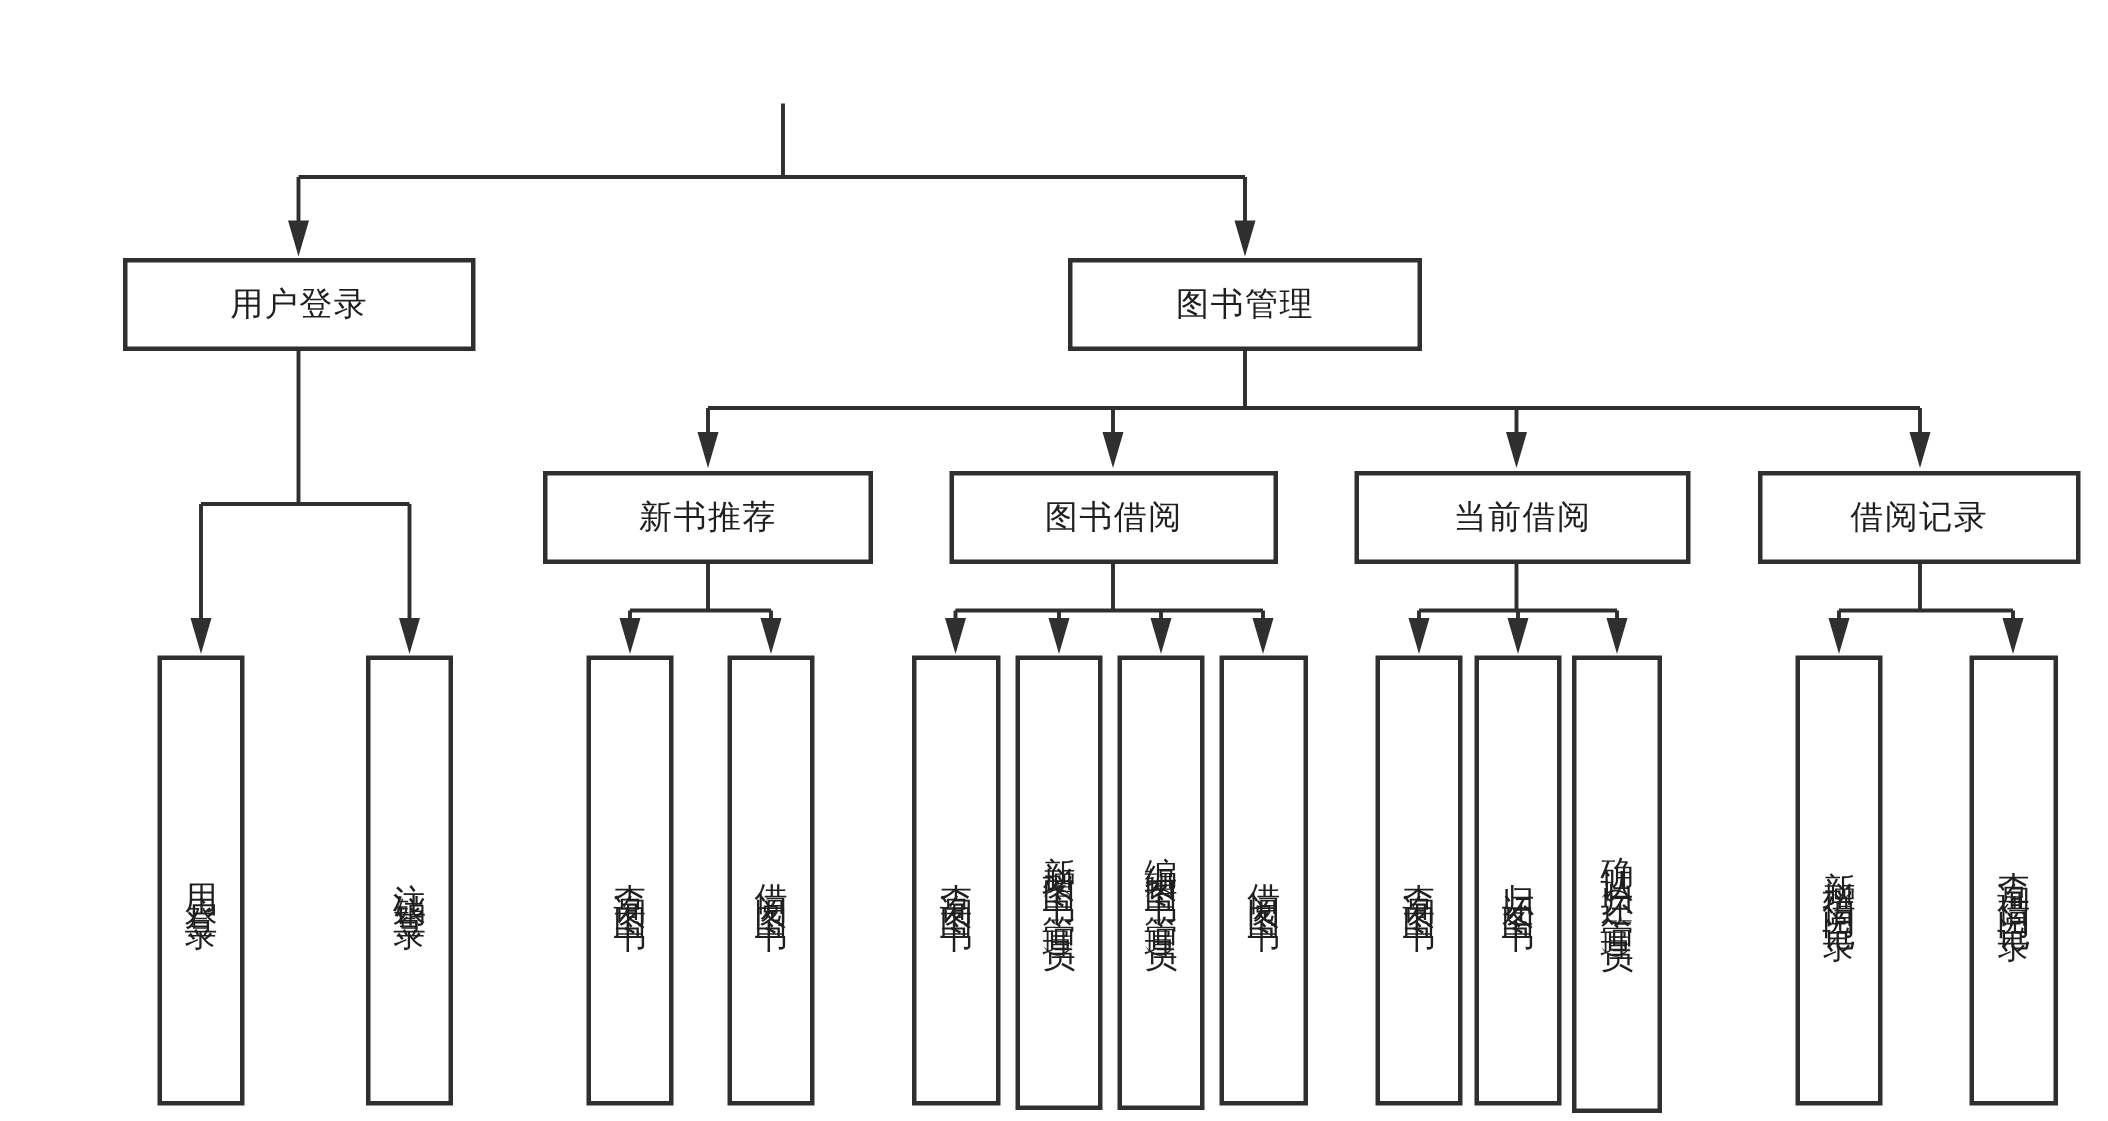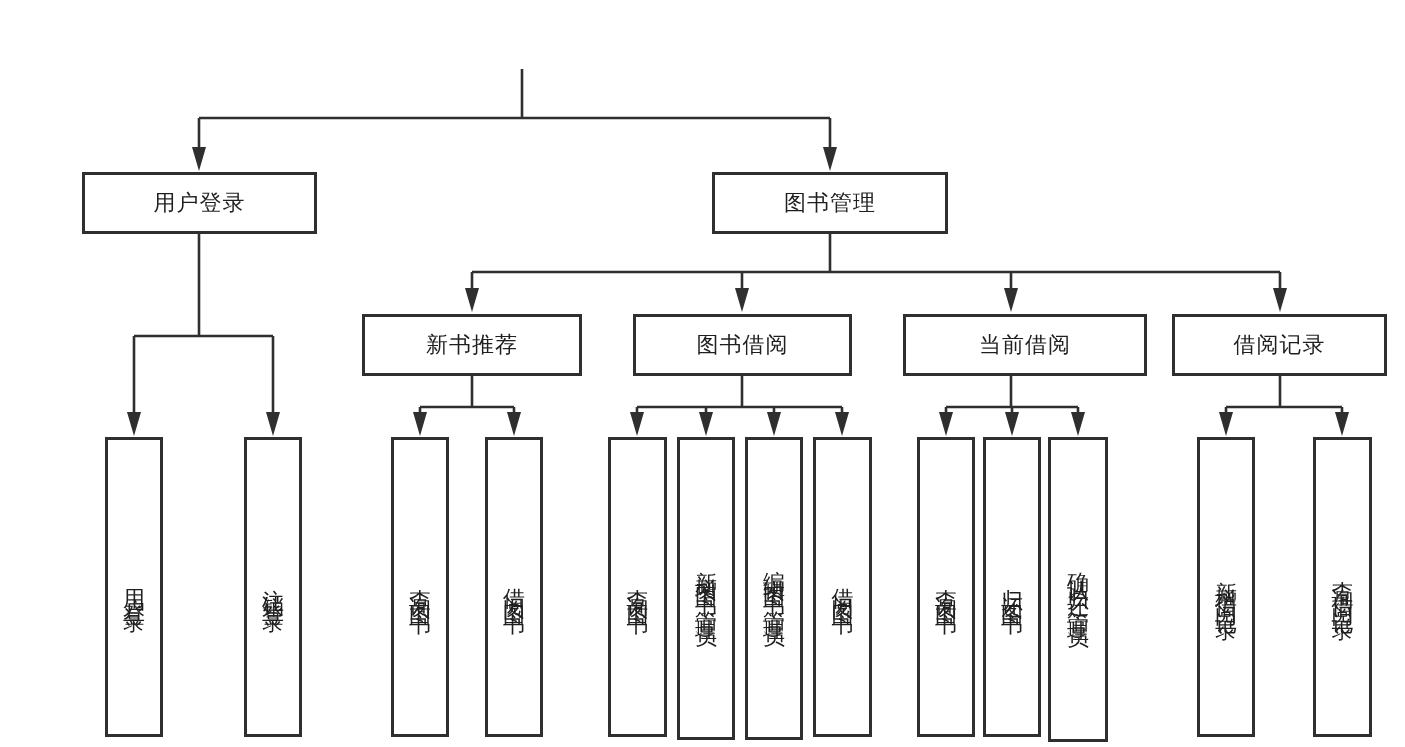--- a/index.html
+++ b/index.html
@@ -103,21 +103,21 @@
   <div class="box h" style="left:712px; top:172px; width:236px; height:62px;">
     <span class="label">图书管理</span>
   </div>
 
   <div class="box h" style="left:362px; top:314px; width:220px; height:62px;">
     <span class="label">新书推荐</span>
   </div>
   <div class="box h" style="left:633px; top:314px; width:219px; height:62px;">
     <span class="label">图书借阅</span>
   </div>
-  <div class="box h" style="left:903px; top:314px; width:244px; height:62px;">
+  <div class="box h" style="left:903px; top:314px; width:224px; height:62px;">
     <span class="label">当前借阅</span>
   </div>
   <div class="box h" style="left:1172px; top:314px; width:215px; height:62px;">
     <span class="label">借阅记录</span>
   </div>
 
   <div class="box v" style="left:105px; top:437px; width:58px; height:300px;">
     <span class="vtext">用户登录</span>
   </div>
   <div class="box v" style="left:244px; top:437px; width:58px; height:300px;">

